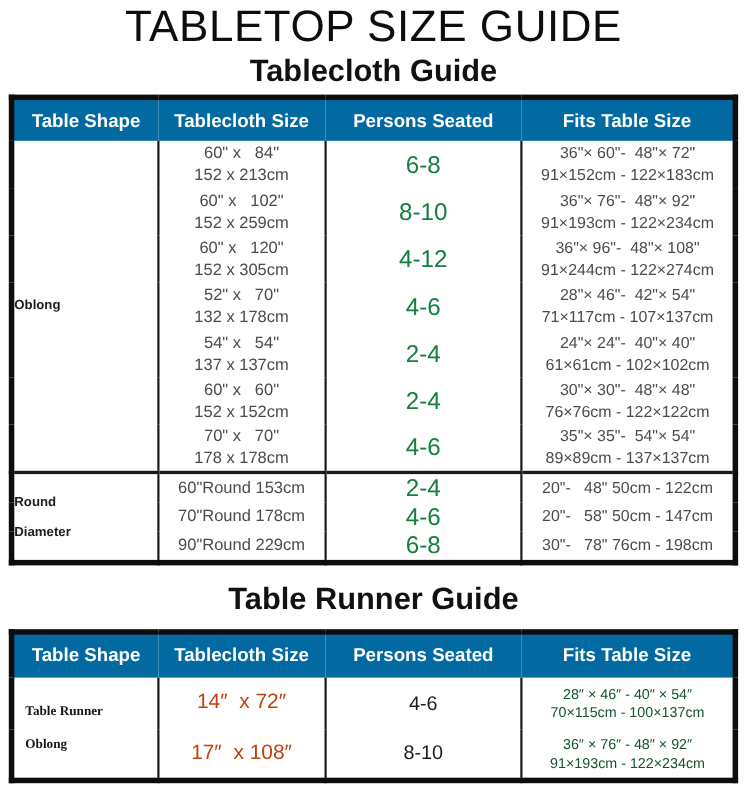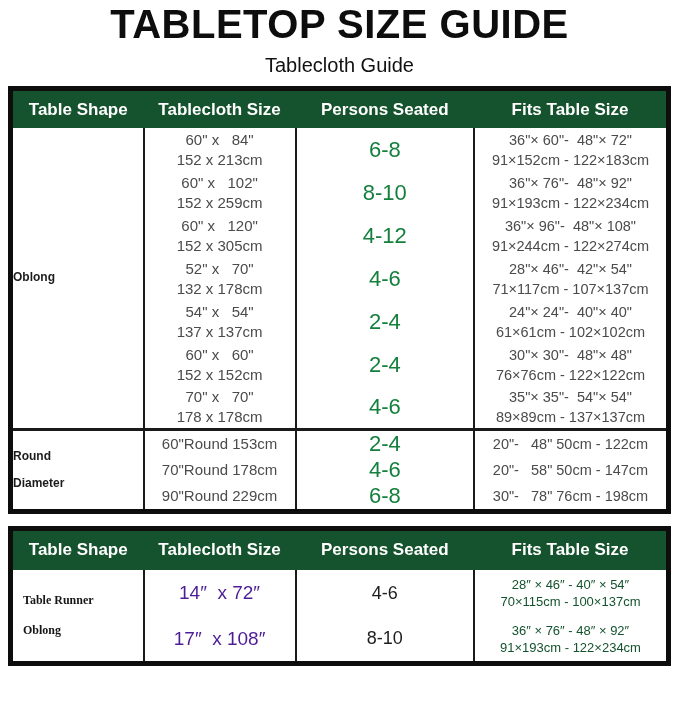--- a/index.html
+++ b/index.html
@@ -12,46 +12,46 @@
     width: 679px; height: 715px;
     background: #ffffff;
     overflow: hidden;
   }
   .main-title {
     margin: 0;
     padding-top: 2px;
     text-align: center;
     font-size: 40px;
     line-height: 44px;
-    font-weight: 700;
+    font-weight: 400;
     letter-spacing: 0.5px;
     color: #0d0d0d;
   }
   .section-title {
     margin: 0;
     text-align: center;
-    font-size: 20px;
+    font-size: 28px;
     line-height: 30px;
-    font-weight: normal;
+    font-weight: bold;
     color: #111111;
   }
   .section-title.first { margin-top: 4px; }
   .section-title.second { margin-top: 16px; }
 
   table.guide {
     border-collapse: collapse;
     table-layout: fixed;
     width: 663px;
     margin: 6px 8px 0 8px;
     border: 5px solid #0d0d0d;
   }
   table.guide.runner { margin-top: 12px; }
 
   table.guide th {
-    background: #14532d;
+    background: #0369a1;
     color: #ffffff;
     font-weight: bold;
     font-size: 17px;
     height: 37px;
     padding: 0;
     text-align: center;
   }
   table.guide.runner th { height: 39px; }
 
   table.guide td {
@@ -89,21 +89,21 @@
   .fits-cell {
     font-size: 14.5px;
     color: #4b4b4b;
     text-align: center;
     white-space: pre-wrap;
     line-height: 20px;
   }
 
   
   .runner .shape-cell  { padding-left: 10px; line-height: 30px; color: #161616; font-family: Liberation Serif, serif; }
-  .runner .size-cell   { font-size: 19px; color: #4c1d95; }
+  .runner .size-cell   { font-size: 19px; color: #c2410c; }
   .runner .persons-cell{ font-size: 18px; color: #1d1d1d; }
   .runner .fits-cell   { font-size: 13px; color: #14532d; line-height: 17px; }
 </style>
 </head>
 <body>
 
 <div class="sheet">
 
   <h1 class="main-title">TABLETOP SIZE GUIDE</h1>
 
@@ -188,20 +188,21 @@
         <td class="fits-cell">20"-   58" 50cm - 147cm</td>
       </tr>
       <tr class="round-row">
         <td class="size-cell">90"Round 229cm</td>
         <td class="persons-cell">6-8</td>
         <td class="fits-cell">30"-   78" 76cm - 198cm</td>
       </tr>
     </tbody>
   </table>
 
+  <h2 class="section-title second">Table Runner Guide</h2>
 
   <table class="guide runner">
     <colgroup>
       <col style="width:132px">
         <col style="width:151px">
         <col style="width:177px">
         <col style="width:193px">
     </colgroup>
     <thead>
       <tr>

